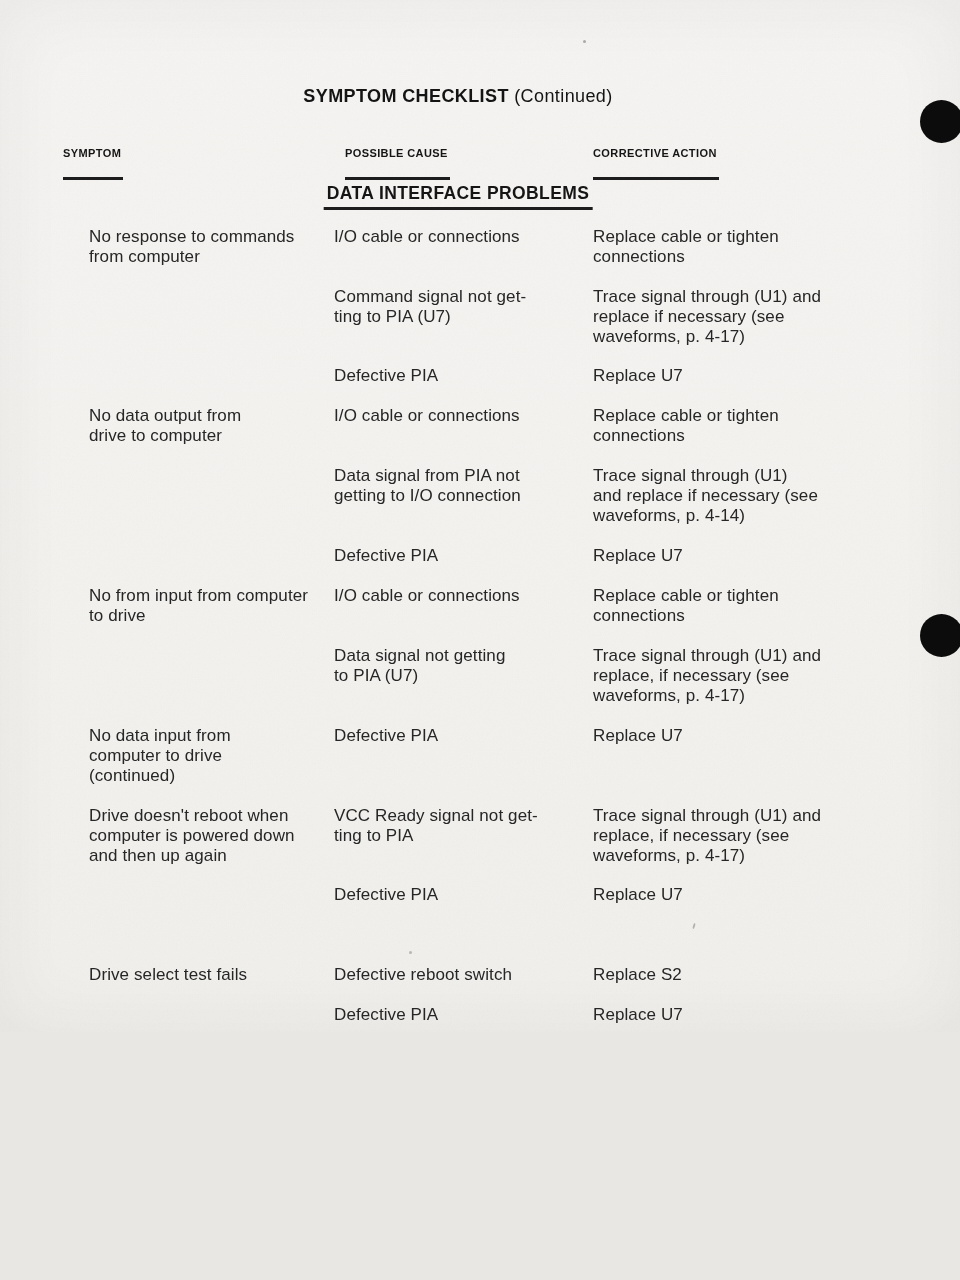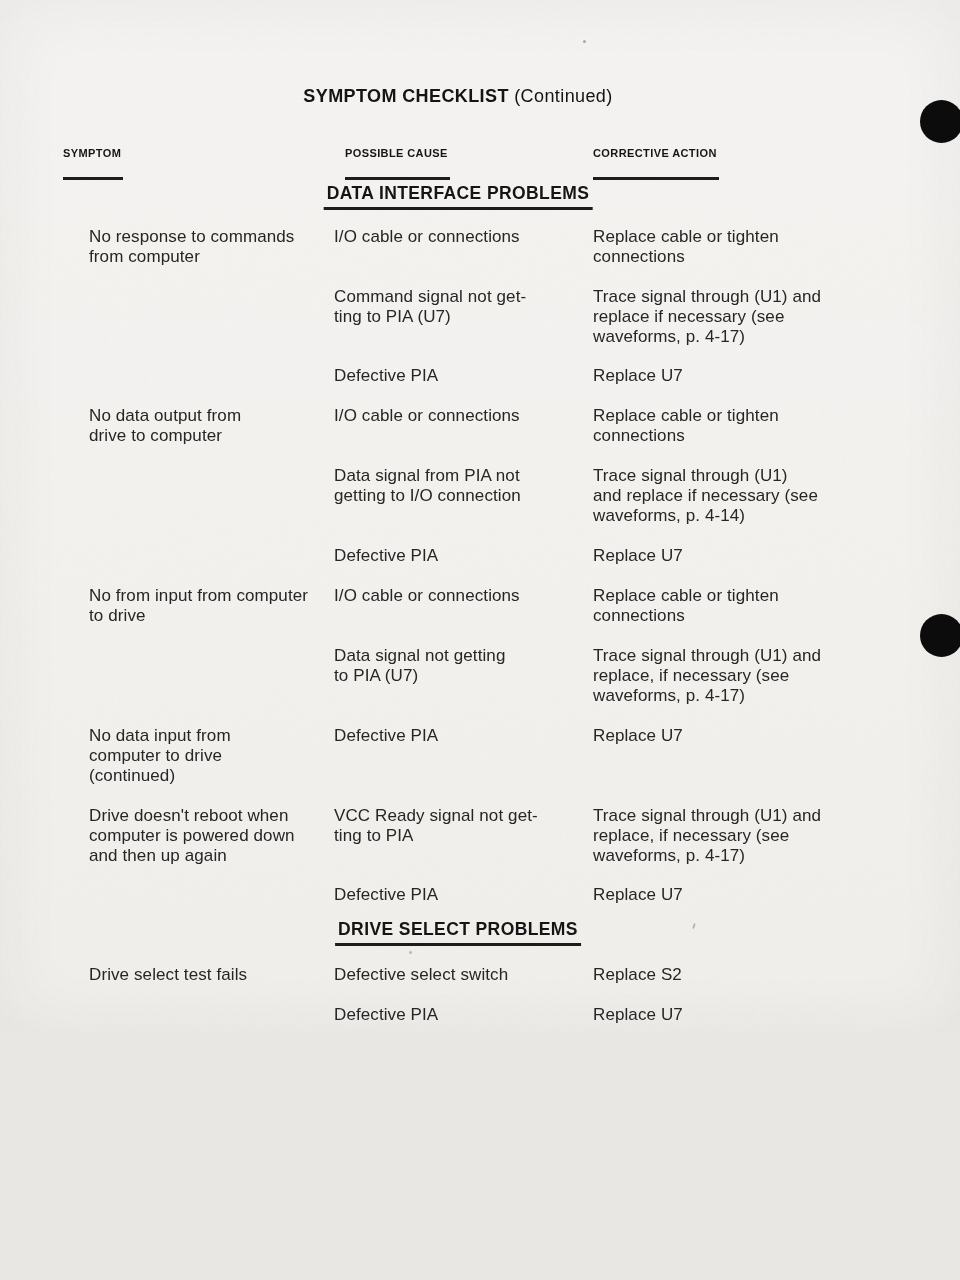--- a/index.html
+++ b/index.html
@@ -127,25 +127,24 @@
     <div class="cell act">Trace signal through (U1) and
 replace, if necessary (see
 waveforms, p. 4-17)</div>
   </div>
 
   <div class="row" style="top:885px">
     <div class="cell cau">Defective PIA</div>
     <div class="cell act">Replace U7</div>
   </div>
 
-  <div class="sect" style="top:919px">DRIVE SELECT PROBLEMS</div>
 
   <div class="row" style="top:965px">
     <div class="cell sym">Drive select test fails</div>
-    <div class="cell cau">Defective select switch</div>
+    <div class="cell cau">Defective reboot switch</div>
     <div class="cell act">Replace S2</div>
   </div>
 
   <div class="row" style="top:1005px">
     <div class="cell cau">Defective PIA</div>
     <div class="cell act">Replace U7</div>
   </div>
 
   <div class="footer-line" style="top:1202px">1740 Disk Drive</div>
   <div class="footer-line" style="top:1222px">Field Replace Manual</div>

